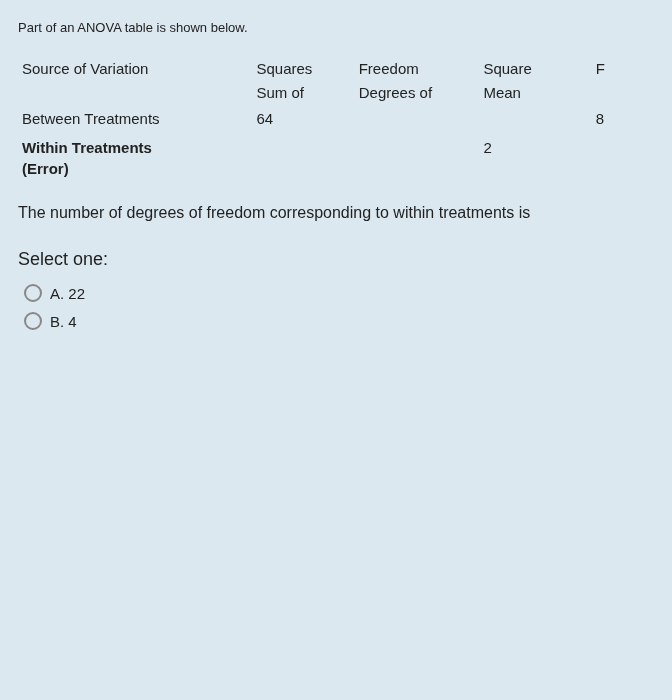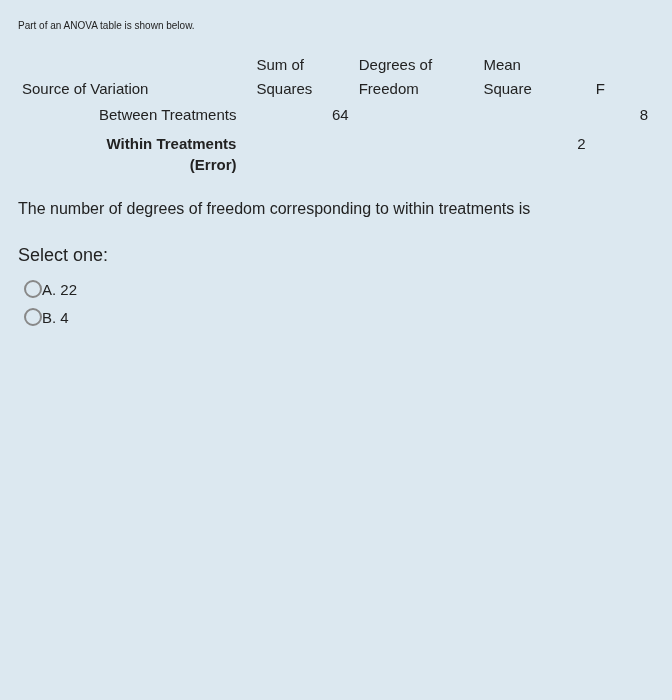--- a/index.html
+++ b/index.html
@@ -20,21 +20,21 @@
 
     .page {
       width: 672px;
       height: 700px;
       background-color: #dce8f0;
       padding: 20px 18px;
       position: relative;
     }
 
     .question-text {
-      font-size: 10px;
+      font-size: 13px;
       margin-bottom: 22px;
       color: #222;
     }
 
     .anova-table {
       width: 100%;
       border-collapse: separate;
       border-spacing: 0;
       margin-bottom: 18px;
       margin-left: 4px;
@@ -42,21 +42,21 @@
 
     .anova-table th {
       font-weight: normal;
       text-align: left;
       padding: 2px 10px 2px 0;
       vertical-align: bottom;
       line-height: 1.3;
     }
 
     .anova-table td {
-      text-align: right;
+      text-align: left;
       padding: 4px 10px 4px 0;
       vertical-align: top;
       line-height: 1.4;
     }
 
     .col-source { width: 180px; }
     .col-sum { width: 90px; padding-left: 10px !important; }
     .col-deg { width: 100px; }
     .col-mean { width: 90px; }
     .col-f { width: 50px; }
@@ -79,21 +79,21 @@
       list-style: none;
       display: flex;
       flex-direction: column;
       gap: 10px;
       padding-left: 6px;
     }
 
     .option-item {
       display: flex;
       align-items: center;
-      gap: 0;
+      gap: 8px;
       font-size: 15px;
       color: #222;
       cursor: pointer;
     }
 
     .radio-circle {
       width: 18px;
       height: 18px;
       border-radius: 50%;
       border: 2px solid #888;
@@ -108,32 +108,32 @@
 </head>
 <body>
 
 <div class="page">
 
   <p class="question-text">Part of an ANOVA table is shown below.</p>
 
   <table class="anova-table">
     <thead>
       <tr>
+        <th class="col-source">Source of Variation</th>
+        <th class="col-sum">Squares</th>
+        <th class="col-deg">Freedom</th>
+        <th class="col-mean">Square</th>
+        <th class="col-f">F</th>
+      </tr>
+      <tr>
         <th class="col-source"></th>
         <th class="col-sum">Sum of</th>
         <th class="col-deg">Degrees of</th>
         <th class="col-mean">Mean</th>
         <th class="col-f"></th>
-      </tr>
-      <tr>
-        <th class="col-source">Source of Variation</th>
-        <th class="col-sum">Squares</th>
-        <th class="col-deg">Freedom</th>
-        <th class="col-mean">Square</th>
-        <th class="col-f">F</th>
       </tr>
     </thead>
     <tbody>
       <tr class="row-between">
         <td class="col-source">Between Treatments</td>
         <td class="col-sum">64</td>
         <td class="col-deg"></td>
         <td class="col-mean"></td>
         <td class="col-f">8</td>
       </tr>

